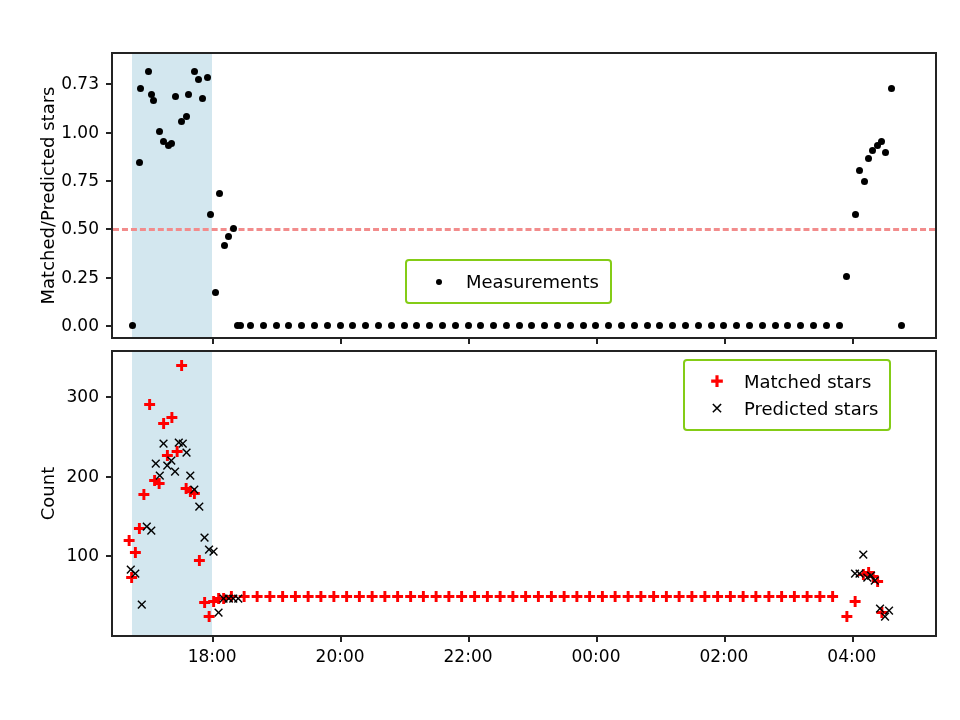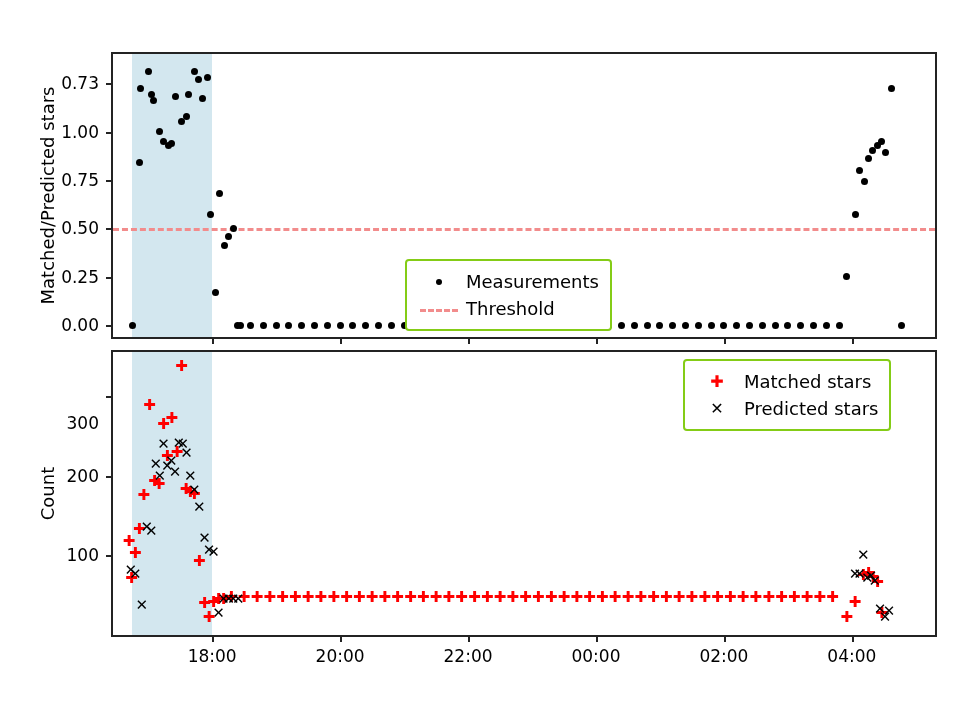--- a/index.html
+++ b/index.html
@@ -382,26 +382,20 @@
     </div>
   <div id="bottom-outer"></div>
 
   <div class="legend" id="legend-top" style="left:405px; top:259px;">
     <div class="legend-row">
       <span class="legend-key">
           <i class="key-dot"></i>
         </span>
       <span class="legend-text">Measurements</span>
     </div>
-    <div class="legend-row">
-      <span class="legend-key">
-          <i class="key-dash"></i>
-        </span>
-      <span class="legend-text">Threshold</span>
-    </div>
   </div>
 
   <div class="legend" id="legend-bottom" style="left:683px; top:359px;">
     <div class="legend-row">
       <span class="legend-key mk-plus">✚</span>
       <span class="legend-text">Matched stars</span>
     </div>
     <div class="legend-row">
       <span class="legend-key mk-cross">✕</span>
       <span class="legend-text">Predicted stars</span>
@@ -427,21 +421,21 @@
     <div class="tick-x" style="left: 340.089px; top: 339px;"></div>
     <div class="tick-x" style="left: 468.027px; top: 339px;"></div>
     <div class="tick-x" style="left: 595.965px; top: 339px;"></div>
     <div class="tick-x" style="left: 723.903px; top: 339px;"></div>
     <div class="tick-x" style="left: 851.84px; top: 339px;"></div>
     <div class="tick-y" style="left: 106px; top: 555.282px;"></div>
     <div class="ylab" style="width: 99px; left: 0px; top: 555.282px;">100</div>
     <div class="tick-y" style="left: 106px; top: 475.563px;"></div>
     <div class="ylab" style="width: 99px; left: 0px; top: 475.563px;">200</div>
     <div class="tick-y" style="left: 106px; top: 395.845px;"></div>
-    <div class="ylab" style="width: 99px; left: 0px; top: 395.845px; margin-top: 27px;">300</div>
+    <div class="ylab" style="width: 99px; left: 0px; top: 395.845px;">300</div>
     <div class="tick-x" style="left: 212.152px; top: 637px;"></div>
     <div class="xlab" style="left: 212.152px; top: 646px;">18:00</div>
     <div class="tick-x" style="left: 340.089px; top: 637px;"></div>
     <div class="xlab" style="left: 340.089px; top: 646px;">20:00</div>
     <div class="tick-x" style="left: 468.027px; top: 637px;"></div>
     <div class="xlab" style="left: 468.027px; top: 646px;">22:00</div>
     <div class="tick-x" style="left: 595.965px; top: 637px;"></div>
     <div class="xlab" style="left: 595.965px; top: 646px;">00:00</div>
     <div class="tick-x" style="left: 723.903px; top: 637px;"></div>
     <div class="xlab" style="left: 723.903px; top: 646px;">02:00</div>

